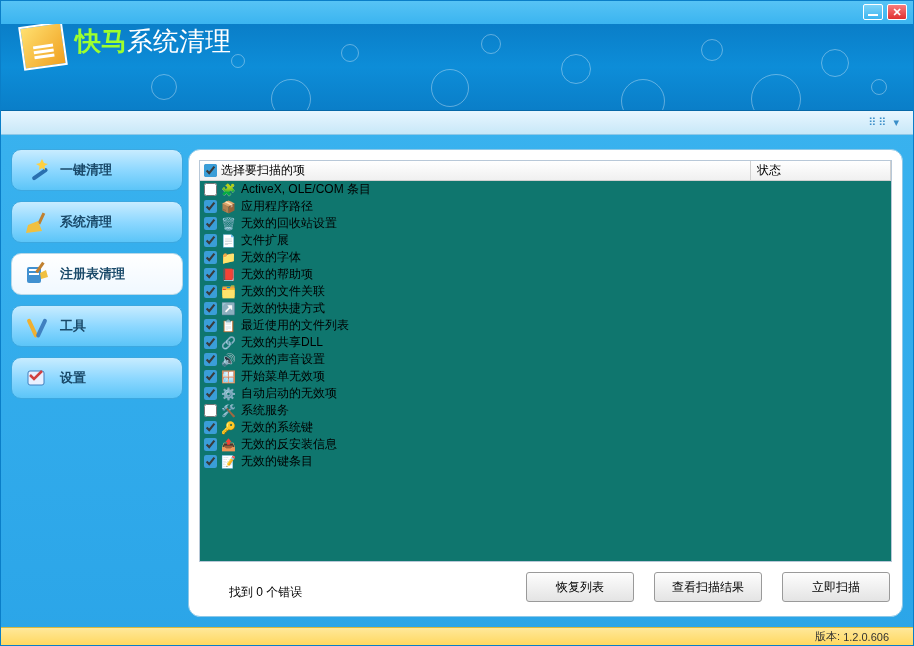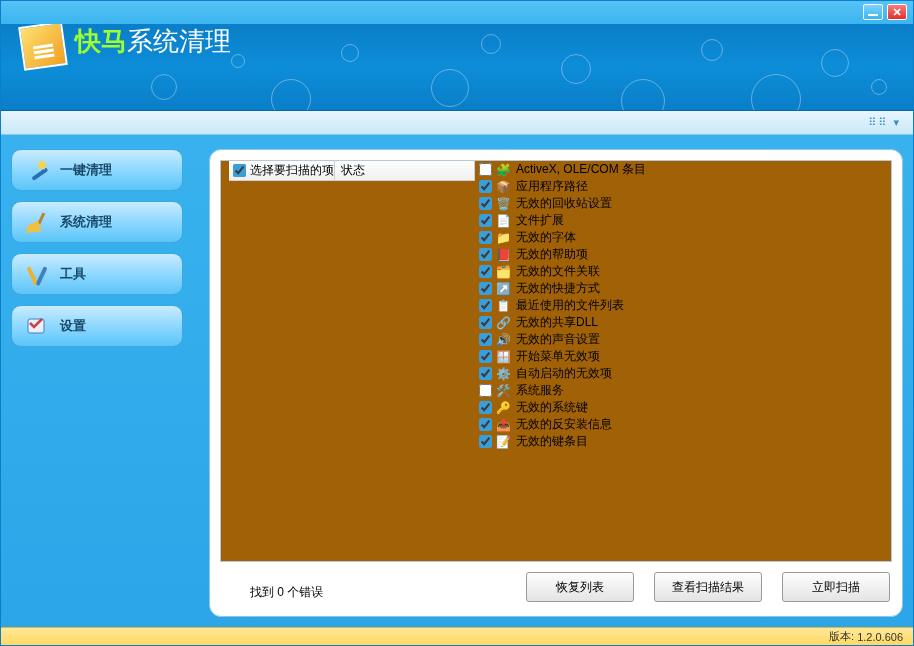--- a/index.html
+++ b/index.html
@@ -56,21 +56,21 @@
 
 .toolbar {
   height: 24px; background: linear-gradient(to bottom, #e8f6ff, #c8e8f8);
   border-bottom: 1px solid #8dc8e8;
   display: flex; justify-content: flex-end; align-items: center; padding: 0 12px;
 }
 .grip { color: #3a8ec8; font-size: 11px; letter-spacing: 2px; cursor: pointer; }
 
 .body-area {
   display: flex; height: calc(100% - 22px - 88px - 24px - 18px);
-  padding: 14px 10px 10px 10px; gap: 26px;
+  padding: 14px 10px 10px 10px; gap: 5px;
 }
 
 .sidebar { width: 172px; display: flex; flex-direction: column; gap: 10px; }
 .sidebar-btn {
   height: 42px; border-radius: 10px;
   background: linear-gradient(to bottom, #c8ecff 0%, #8ed8ff 50%, #5cc5f8 100%);
   border: 1px solid #3ca8e0;
   display: flex; align-items: center; padding: 0 12px; gap: 10px;
   cursor: pointer; font-size: 13px; color: #1a4a6a; font-weight: bold;
 }
@@ -80,22 +80,22 @@
 }
 .sb-icon { width: 26px; height: 26px; display: flex; align-items: center; justify-content: center; }
 
 .main-panel {
   flex: 1; background: #fff; border-radius: 12px;
   border: 1px solid #8dc8e8;
   display: flex; flex-direction: column;
   padding: 10px;
 }
 .list-box {
-  flex: 1; border: 1px solid #b8c8d8; background: #a16207;
-  overflow: hidden; display: flex;  padding-left: 8px;
+  flex: 1; border: 1px solid #b8c8d8; background: #0f766e;
+  overflow: hidden; display: flex; flex-direction: column;
 }
 .list-header {
   height: 20px; background: linear-gradient(to bottom, #fff, #f0f0f0);
   border-bottom: 1px solid #d0d0d0;
   display: flex; align-items: center; font-size: 12px;
 }
 .col-select { flex: 1; display: flex; align-items: center; padding-left: 4px; gap: 4px; border-right: 1px solid #d0d0d0; height: 100%; }
 .col-status { width: 140px; padding-left: 6px; border-right: 1px solid #d0d0d0; height: 100%; display: flex; align-items: center; }
 .list-body { flex: 1; overflow-y: auto; }
 .list-row {
@@ -111,21 +111,21 @@
   width: 108px; height: 30px;
   background: linear-gradient(to bottom, #fdfdfd, #e4e4e4);
   border: 1px solid #9a9a9a; border-radius: 3px;
   font-size: 12px; cursor: pointer;
 }
 
 .footer {
   height: 18px; background: linear-gradient(to bottom, #ffe89a, #ffd860);
   border-top: 1px solid #d8b840;
   display: flex; justify-content: flex-end; align-items: center;
-  padding: 0 10px; font-size: 11px; color: #333;
+  padding: 0 24px; font-size: 11px; color: #333;
 }
 
 input[type=checkbox] { accent-color: #3a9ed8; }
 </style>
 </head>
 <body>
 
 <div class="window">
 
   <div class="titlebar">
@@ -172,20 +172,32 @@
       </div>
       <div class="sidebar-btn">
         <span class="sb-icon">
           <svg width="26" height="26" viewBox="0 0 26 26">
               <rect x="14" y="2" width="3" height="12" fill="#c08030" transform="rotate(25 13 13)"></rect>
               <path d="M4 16 L14 12 L18 22 L2 24 Z" fill="#f0c040"></path>
             </svg>
         </span>
         <span>系统清理</span>
       </div>
+      <div class="sidebar-btn active">
+        <span class="sb-icon">
+          <svg width="26" height="26" viewBox="0 0 26 26">
+              <rect x="3" y="6" width="14" height="16" rx="2" fill="#4090d0"></rect>
+              <rect x="5" y="8" width="10" height="2" fill="#fff"></rect>
+              <rect x="5" y="12" width="10" height="2" fill="#fff"></rect>
+              <rect x="14" y="2" width="3" height="12" fill="#c08030" transform="rotate(35 18 8)"></rect>
+              <path d="M16 12 L22 9 L24 16 L17 18 Z" fill="#f0c040"></path>
+            </svg>
+        </span>
+        <span>注册表清理</span>
+      </div>
       <div class="sidebar-btn">
         <span class="sb-icon">
           <svg width="26" height="26" viewBox="0 0 26 26">
               <rect x="6" y="3" width="4" height="20" rx="2" fill="#f0b030" transform="rotate(-25 13 13)"></rect>
               <rect x="16" y="3" width="4" height="20" rx="2" fill="#4080c0" transform="rotate(25 13 13)"></rect>
             </svg>
         </span>
         <span>工具</span>
       </div>
       <div class="sidebar-btn">

